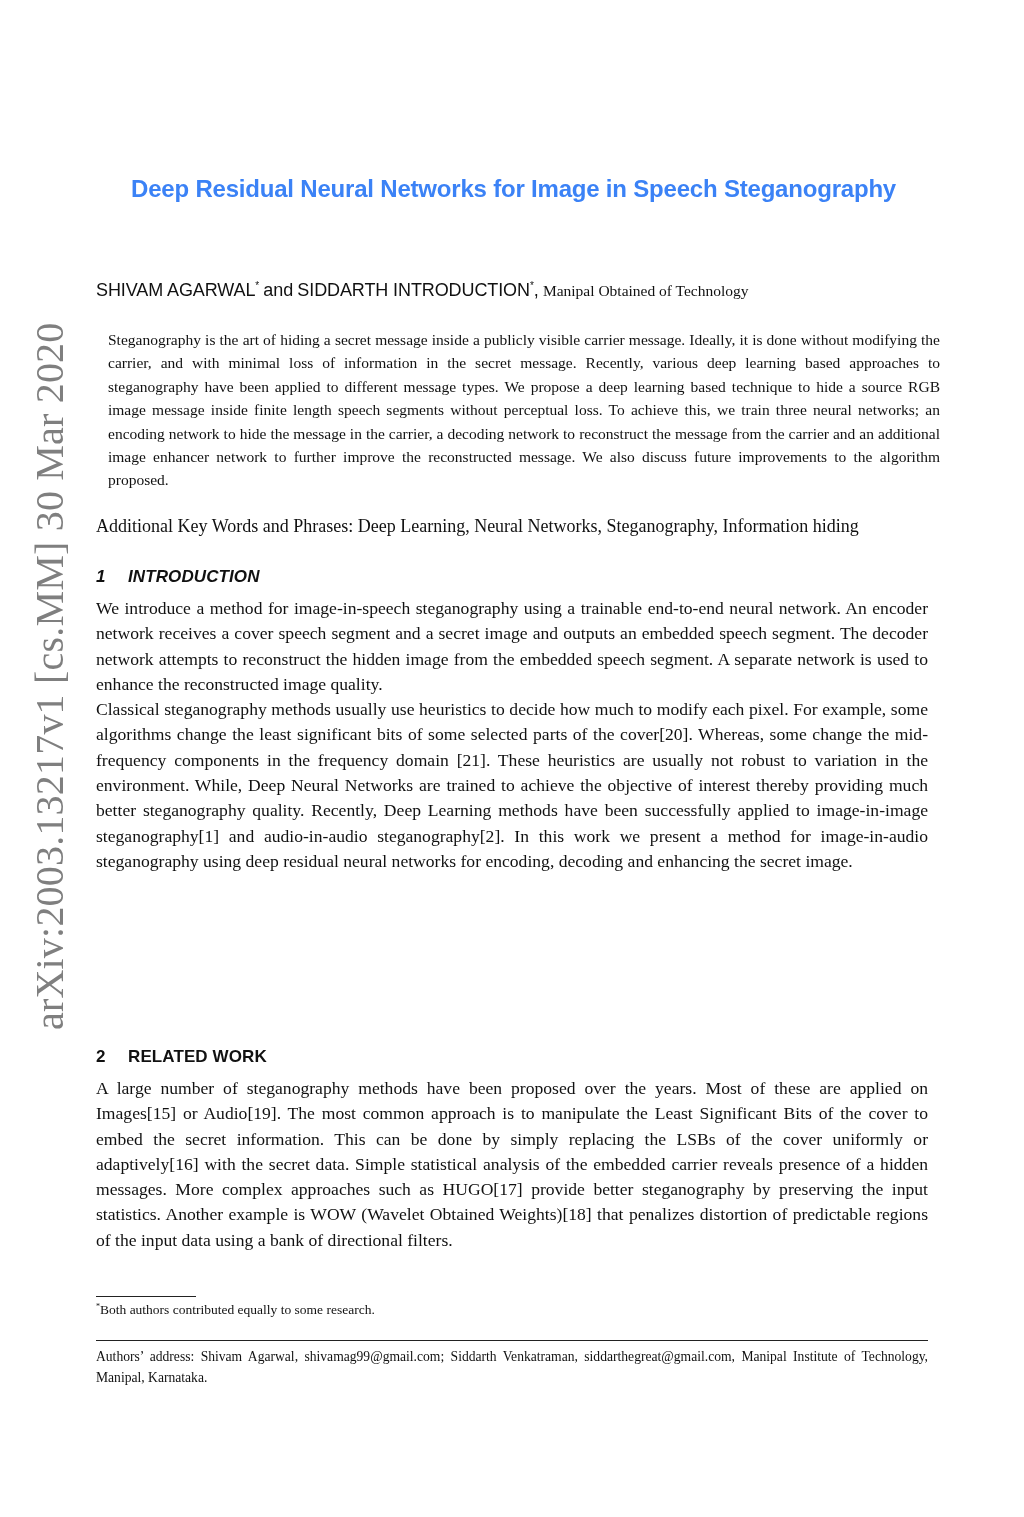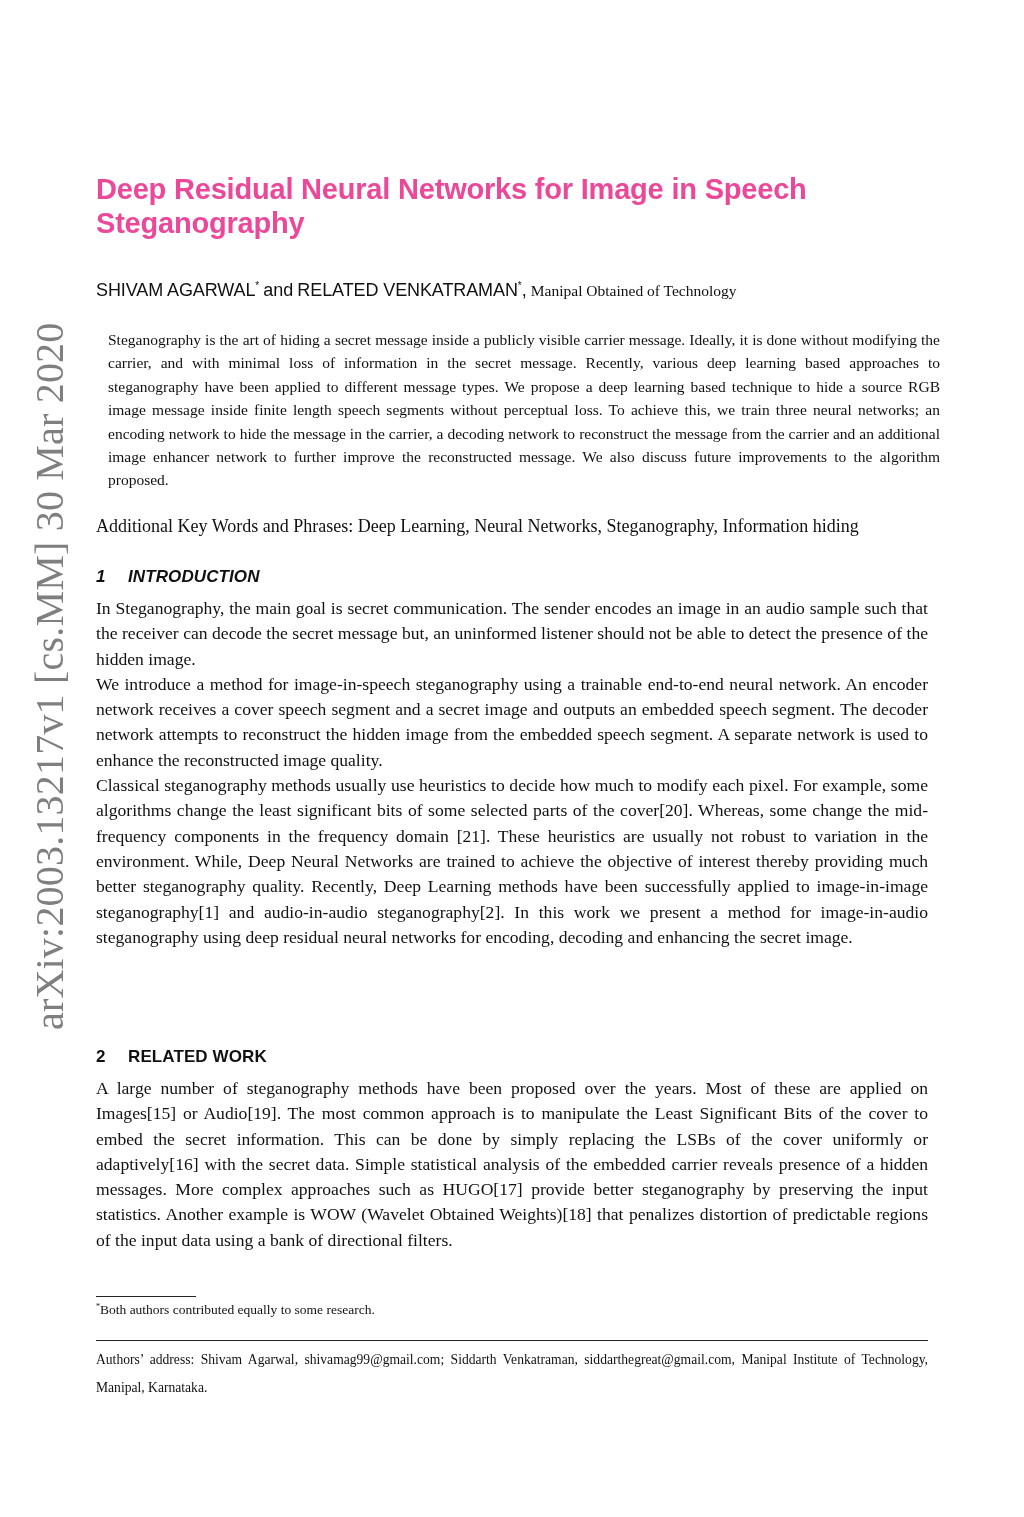--- a/index.html
+++ b/index.html
@@ -36,24 +36,25 @@
     color: #7f7f7f;
     letter-spacing: 0.2px;
   }
   .title {
     position: absolute;
     top: 172px;
     left: 0;
     width: 800px;
     font-family: "Liberation Sans", "DejaVu Sans", sans-serif;
     font-weight: bold;
-    font-size: 29px;
+    font-size: 24px;
     line-height: 34px;
-    color: #ec4899;
+    color: #3b82f6;
     letter-spacing: -0.2px;
+    text-align: right;
   }
   .authors {
     position: absolute;
     top: 278px;
     left: 0;
     width: 832px;
     font-size: 17px;
     line-height: 24px;
     white-space: nowrap;
   }
@@ -147,50 +148,49 @@
     width: 832px;
     height: 0;
     border-top: 1.2px solid #222;
   }
   .address {
     position: absolute;
     top: 1346px;
     left: 0;
     width: 832px;
     font-size: 13.6px;
-    line-height: 28px;
+    line-height: 21px;
     text-align: justify;
   }
 </style>
 </head>
 <body>
 
 <div class="arxiv-stamp">arXiv:2003.13217v1  [cs.MM]  30 Mar 2020</div>
 
 <div class="page">
 
   <h1 class="title" style="margin:0;">Deep Residual Neural Networks for Image in Speech Steganography</h1>
 
   <div class="authors">
     <span class="names"><span>SHIVAM AGARWAL</span><sup>*</sup></span>
     <span class="names">and</span>
-    <span class="names"><span>RELATED VENKATRAMAN</span><sup>*</sup></span><span class="names">,</span>
+    <span class="names"><span>SIDDARTH INTRODUCTION</span><sup>*</sup></span><span class="names">,</span>
     <span class="affil">Manipal Obtained of Technology</span>
   </div>
 
   <p class="abstract">Steganography is the art of hiding a secret message inside a publicly visible carrier message. Ideally, it is done without modifying the carrier, and with minimal loss of information in the secret message. Recently, various deep learning based approaches to steganography have been applied to different message types. We propose a deep learning based technique to hide a source RGB image message inside finite length speech segments without perceptual loss. To achieve this, we train three neural networks; an encoding network to hide the message in the carrier, a decoding network to reconstruct the message from the carrier and an additional image enhancer network to further improve the reconstructed message. We also discuss future improvements to the algorithm proposed.</p>
 
   <p class="keywords">Additional Key Words and Phrases: Deep Learning, Neural Networks, Steganography, Information hiding</p>
 
   <div class="section-heading h-intro">
     <span class="num">1</span><span>INTRODUCTION</span>
   </div>
 
   <div class="body-text intro-body">
-    <p>In Steganography, the main goal is secret communication. The sender encodes an image in an audio sample such that the receiver can decode the secret message but, an uninformed listener should not be able to detect the presence of the hidden image.</p>
     <p>We introduce a method for image-in-speech steganography using a trainable end-to-end neural network. An encoder network receives a cover speech segment and a secret image and outputs an embedded speech segment. The decoder network attempts to reconstruct the hidden image from the embedded speech segment. A separate network is used to enhance the reconstructed image quality.</p>
     <p>Classical steganography methods usually use heuristics to decide how much to modify each pixel. For example, some algorithms change the least significant bits of some selected parts of the cover[20]. Whereas, some change the mid-frequency components in the frequency domain [21]. These heuristics are usually not robust to variation in the environment. While, Deep Neural Networks are trained to achieve the objective of interest thereby providing much better steganography quality. Recently, Deep Learning methods have been successfully applied to image-in-image steganography[1] and audio-in-audio steganography[2]. In this work we present a method for image-in-audio steganography using deep residual neural networks for encoding, decoding and enhancing the secret image.</p>
   </div>
 
   <div class="section-heading h-related">
     <span class="num">2</span><span>RELATED WORK</span>
   </div>
 
   <div class="body-text related-body">
     <p>A large number of steganography methods have been proposed over the years. Most of these are applied on Images[15] or Audio[19]. The most common approach is to manipulate the Least Significant Bits of the cover to embed the secret information. This can be done by simply replacing the LSBs of the cover uniformly or adaptively[16] with the secret data. Simple statistical analysis of the embedded carrier reveals presence of a hidden messages. More complex approaches such as HUGO[17] provide better steganography by preserving the input statistics. Another example is WOW (Wavelet Obtained Weights)[18] that penalizes distortion of predictable regions of the input data using a bank of directional filters.</p>

